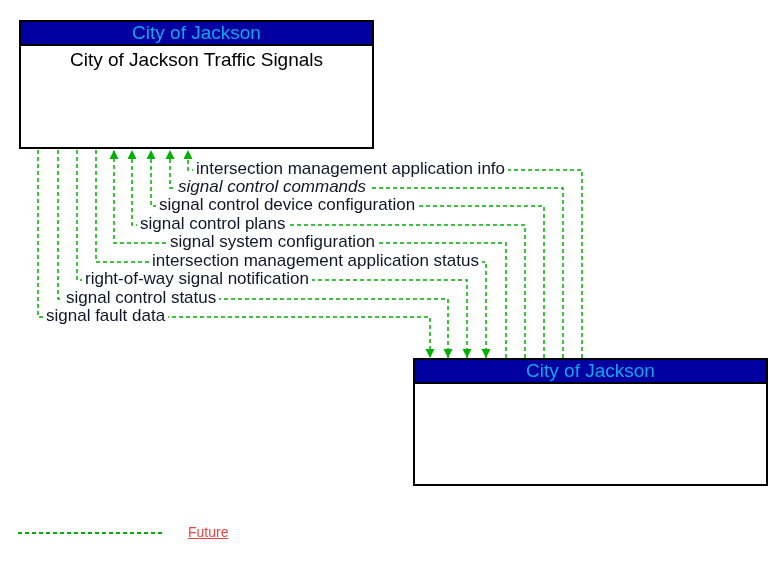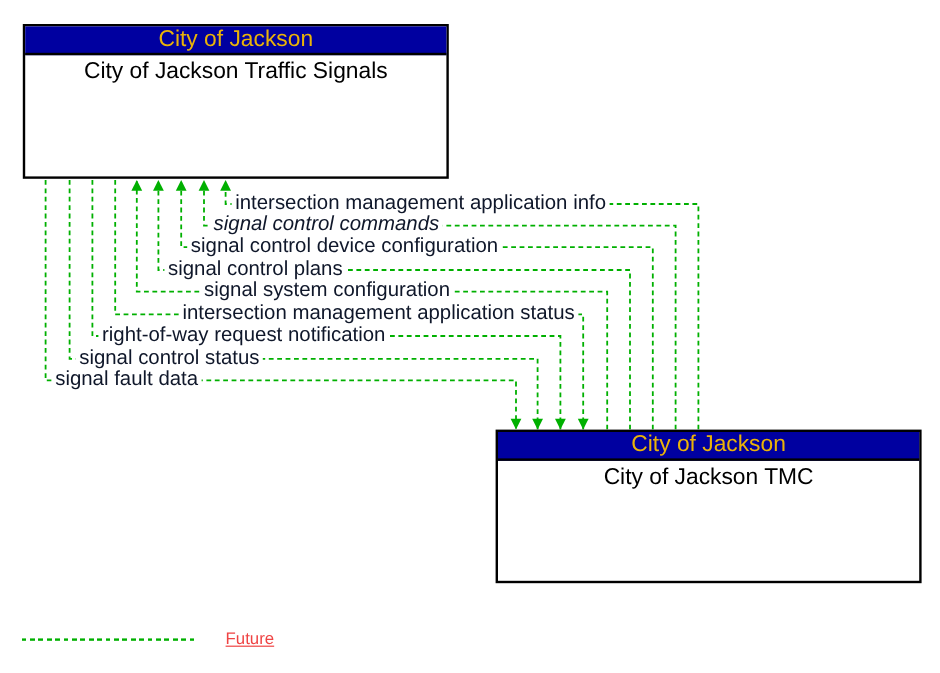--- a/index.html
+++ b/index.html
@@ -15,21 +15,21 @@
     box-sizing:border-box;
     background:#ffffff;
     border:2px solid #000000;
   }
   .entity-box.traffic-signals{left:19px;top:20px;width:355px;height:129px;}
   .entity-box.tmc{left:413px;top:358px;width:355px;height:128px;}
   .entity-header{
     height:22px;
     background:#0000A0;
     border-bottom:2px solid #000000;
-    color:#eab308;
+    color:#0ea5e9;
     font-size:19px;
     line-height:22px;
     text-align:center;
     white-space:nowrap;
   }
   .entity-title{
     margin-top:3px;
     color:#000000;
     font-size:19px;
     text-align:center;
@@ -88,31 +88,30 @@
       <polygon points="430,358 425.5,349 434.5,349" fill="#00B000"></polygon>
     </svg>
 
   <div class="entity-box traffic-signals">
     <div class="entity-header">City of Jackson</div>
     <div class="entity-title">City of Jackson Traffic Signals</div>
   </div>
 
   <div class="entity-box tmc">
     <div class="entity-header">City of Jackson</div>
-    <div class="entity-title">City of Jackson TMC</div>
   </div>
 
   <div id="labels-layer">
       <div class="flow-label" style="left: 193px; top: 161px;">intersection management application info</div>
       <div class="flow-label" style="left: 175px; top: 179px; font-style: italic;">signal control commands</div>
       <div class="flow-label" style="left: 156px; top: 197px;">signal control device configuration</div>
       <div class="flow-label" style="left: 137px; top: 216px;">signal control plans</div>
       <div class="flow-label" style="left: 119px; top: 234px; margin-left: 48px;">signal system configuration</div>
       <div class="flow-label" style="left: 101px; top: 253px; margin-left: 48px;">intersection management application status</div>
-      <div class="flow-label" style="left: 82px; top: 271px;">right-of-way request notification</div>
+      <div class="flow-label" style="left: 82px; top: 271px;">right-of-way signal notification</div>
       <div class="flow-label" style="left: 63px; top: 290px; text-align: center;">signal control status</div>
       <div class="flow-label" style="left: 43px; top: 308px;">signal fault data</div>
     </div>
 
   <div class="legend-line"></div>
   <div class="legend-label">Future</div>
 
 </div>
 
 </body></html>

